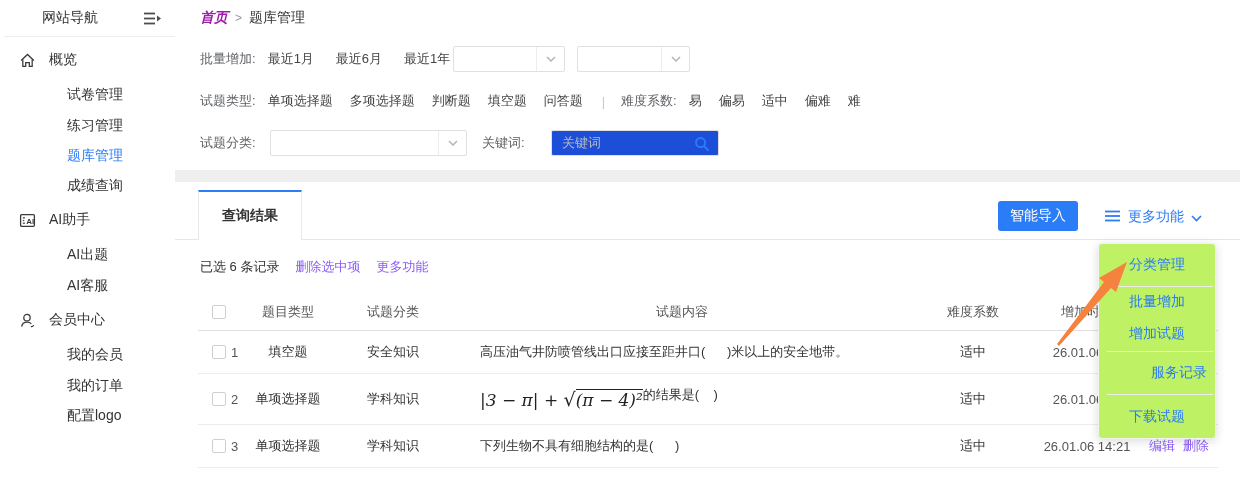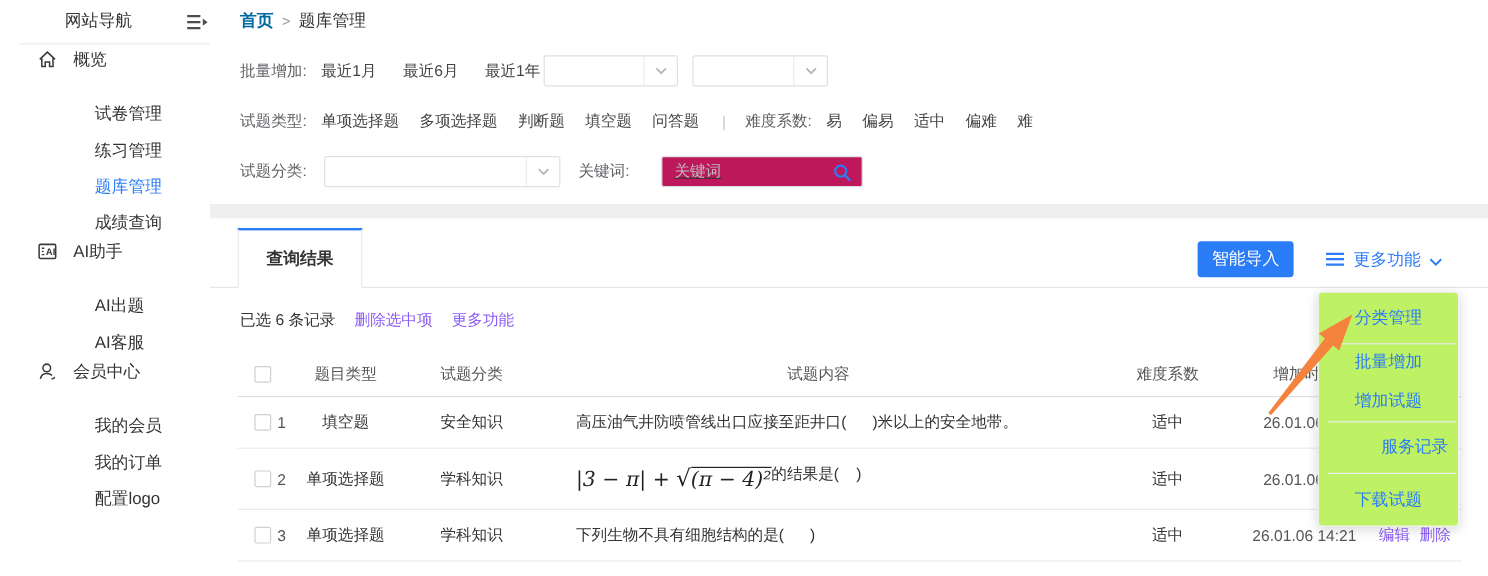--- a/index.html
+++ b/index.html
@@ -1,41 +1,41 @@
 <!DOCTYPE html>
 <html><head>
 <meta charset="utf-8">
 <style>
   html,body{margin:0;padding:0;background:#fff;}
   .app{position:relative;width:1240px;height:480px;overflow:hidden;background:#fff;
        font-family:"Liberation Sans","DejaVu Sans",sans-serif;color:#333;}
   
-  .sidebar{position:absolute;left:16px;top:0;bottom:0;width:175px;background:#fff;border-right:1px solid #e8e8e8;box-sizing:border-box;}
+  .sidebar{position:absolute;left:4px;top:0;bottom:0;width:175px;background:#fff;border-right:1px solid #e8e8e8;box-sizing:border-box;}
   .sb-header{height:36px;border-bottom:1px solid #ededed;display:flex;align-items:center;}
   .sb-title{margin-left:38px;font-size:14px;color:#333;}
   .sb-collapse{margin-left:auto;margin-right:16px;cursor:pointer;display:flex;align-items:center;}
   .nav{padding-top:4px;}
-  .nav-top{height:38px;display:flex;align-items:flex-start;padding-left:15px;gap:13px;font-size:14px;color:#333;cursor:pointer;}
+  .nav-top{height:38px;display:flex;align-items:center;padding-left:15px;gap:13px;font-size:14px;color:#333;cursor:pointer;}
   .nav-sub{height:30px;display:flex;align-items:center;padding-left:63px;font-size:14px;color:#333;cursor:pointer;}
   .h32{height:32px;}
   .act{color:#2b7cf7;}
   .nico{width:17px;height:17px;flex:0 0 17px;display:flex;}
   
   .main{position:absolute;left:175px;top:0;right:0;bottom:0;background:#fff;}
   .crumb{position:absolute;left:25px;top:9px;font-size:14px;display:flex;align-items:center;gap:7px;}
-  .crumb .home{font-weight:700;color:#0369a1;cursor:pointer;}
+  .crumb .home{font-weight:700;color:#a21caf;cursor:pointer;font-style:italic;}
   .crumb .sep{color:#999;font-size:12px;}
   .frow{position:absolute;left:25px;height:26px;display:flex;align-items:center;font-size:13px;}
   .flabel{color:#606266;margin-right:12px;}
   .fopt{color:#444;margin-right:22px;cursor:pointer;white-space:nowrap;}
   .fopt2{color:#444;margin-right:17px;cursor:pointer;white-space:nowrap;}
   .fdiv{color:#c8c8c8;margin:0 16px 0 2px;}
   .sel{position:absolute;height:26px;background:#fff;border:1px solid #e0e0e0;border-radius:2px;box-sizing:border-box;cursor:pointer;}
   .chevzone{position:absolute;right:0;top:0;bottom:0;width:27px;border-left:1px solid #ededed;display:flex;align-items:center;justify-content:center;}
-  .kw{position:absolute;height:26px;background:#be185d;border:1px solid #e0e0e0;border-radius:2px;box-sizing:border-box;display:flex;align-items:center;padding:0 30px 0 10px;text-decoration:underline;}
+  .kw{position:absolute;height:26px;background:#1d4ed8;border:1px solid #e0e0e0;border-radius:2px;box-sizing:border-box;display:flex;align-items:center;padding:0 30px 0 10px;}
   .kw .ph{color:#bcbcbc;font-size:13px;}
   .kw .mag{position:absolute;right:8px;top:5px;cursor:pointer;display:flex;}
   .band{position:absolute;left:0;right:0;top:170px;height:12px;background:#efefef;}
   .tabline{position:absolute;left:0;right:0;top:239px;height:1px;background:#e6e6e6;}
   .tab{position:absolute;left:23px;top:190px;width:104px;height:50px;background:#fff;border-top:2px solid #2b7cf7;
        border-left:1px solid #e9e9e9;border-right:1px solid #e9e9e9;box-sizing:border-box;z-index:2;
        display:flex;align-items:center;justify-content:center;font-size:14px;font-weight:700;color:#333;cursor:pointer;}
   .btn{position:absolute;left:823px;top:201px;width:80px;height:30px;background:#2b7cf7;border-radius:3px;
        display:flex;align-items:center;justify-content:center;color:#fff;font-size:14px;cursor:pointer;}
   .more{position:absolute;left:930px;top:204px;height:26px;display:flex;align-items:center;gap:7px;color:#2b7cf7;font-size:14px;cursor:pointer;}

